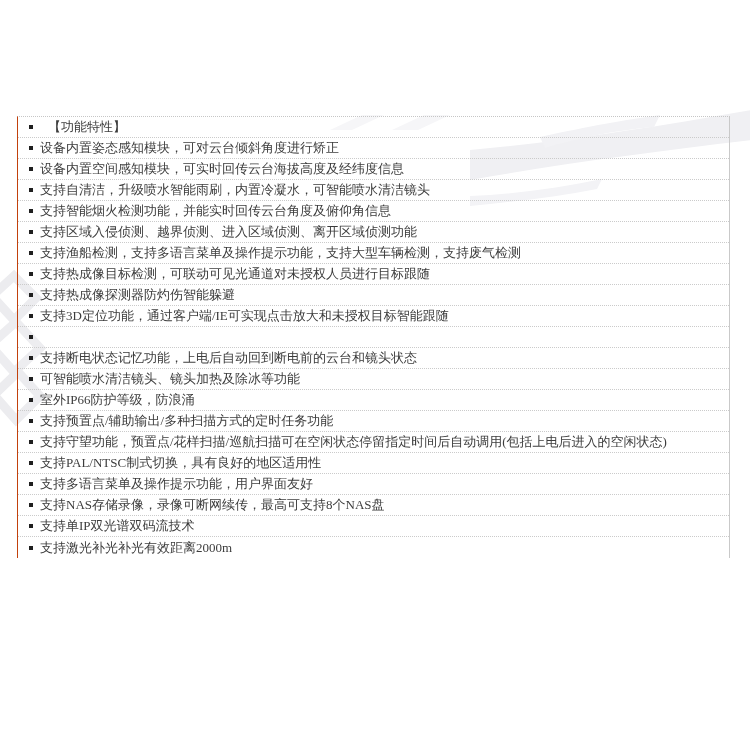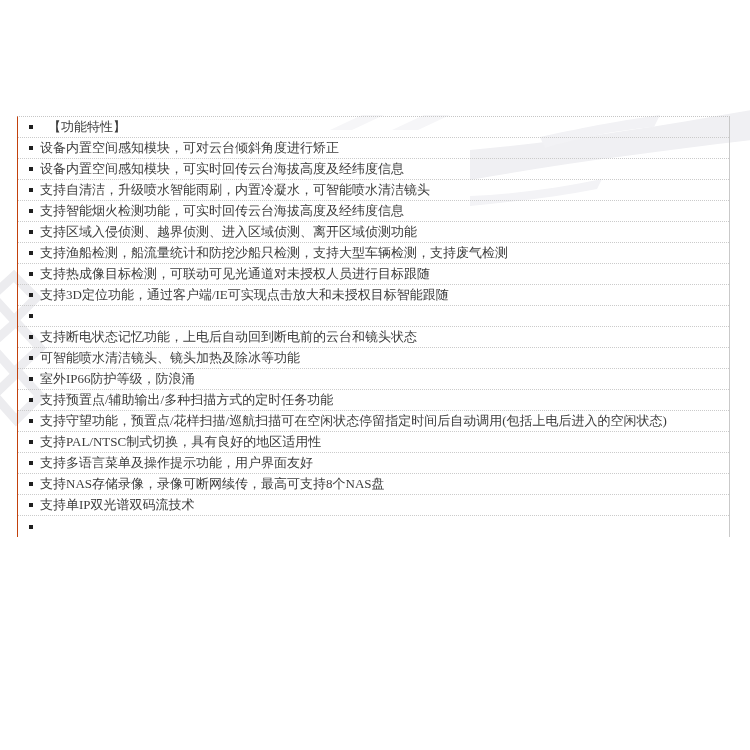--- a/index.html
+++ b/index.html
@@ -84,53 +84,57 @@
   </svg>
 
   <div class="feature-table">
     <div class="row header-row">
       <span class="bullet"></span>
       <span class="txt header-txt">【功能特性】</span>
     </div>
     <div class="feature-list">
     <div class="row">
       <span class="bullet"></span>
-      <span class="txt">设备内置空间感知模块，可对云台倾斜角度进行矫正</span>
+      <span class="txt">设备内置姿态感知模块，可对云台倾斜角度进行矫正</span>
     </div>
 
     <div class="row">
       <span class="bullet"></span>
       <span class="txt">设备内置空间感知模块，可实时回传云台海拔高度及经纬度信息</span>
     </div>
 
     <div class="row">
       <span class="bullet"></span>
       <span class="txt">支持自清洁，升级喷水智能雨刷，内置冷凝水，可智能喷水清洁镜头</span>
     </div>
 
     <div class="row">
       <span class="bullet"></span>
-      <span class="txt">支持智能烟火检测功能，可实时回传云台海拔高度及经纬度信息</span>
+      <span class="txt">支持智能烟火检测功能，并能实时回传云台角度及俯仰角信息</span>
     </div>
 
     <div class="row">
       <span class="bullet"></span>
       <span class="txt">支持区域入侵侦测、越界侦测、进入区域侦测、离开区域侦测功能</span>
     </div>
 
     <div class="row">
       <span class="bullet"></span>
-      <span class="txt">支持渔船检测，船流量统计和防挖沙船只检测，支持大型车辆检测，支持废气检测</span>
+      <span class="txt">支持渔船检测，支持多语言菜单及操作提示功能，支持大型车辆检测，支持废气检测</span>
     </div>
 
     <div class="row">
       <span class="bullet"></span>
       <span class="txt">支持热成像目标检测，可联动可见光通道对未授权人员进行目标跟随</span>
     </div>
 
+    <div class="row">
+      <span class="bullet"></span>
+      <span class="txt">支持热成像探测器防灼伤智能躲避</span>
+    </div>
 
     <div class="row">
       <span class="bullet"></span>
       <span class="txt">支持3D定位功能，通过客户端/IE可实现点击放大和未授权目标智能跟随</span>
     </div>
 
     <div class="row">
       <span class="bullet"></span>
     </div>
 
@@ -175,17 +179,18 @@
       <span class="txt">支持NAS存储录像，录像可断网续传，最高可支持8个NAS盘</span>
     </div>
 
     <div class="row">
       <span class="bullet"></span>
       <span class="txt">支持单IP双光谱双码流技术</span>
     </div>
 
     <div class="row">
       <span class="bullet"></span>
+      <span class="txt">支持激光补光补光有效距离2000m</span>
     </div>
   </div>
   </div>
 
 </div>
 
 </body></html>

